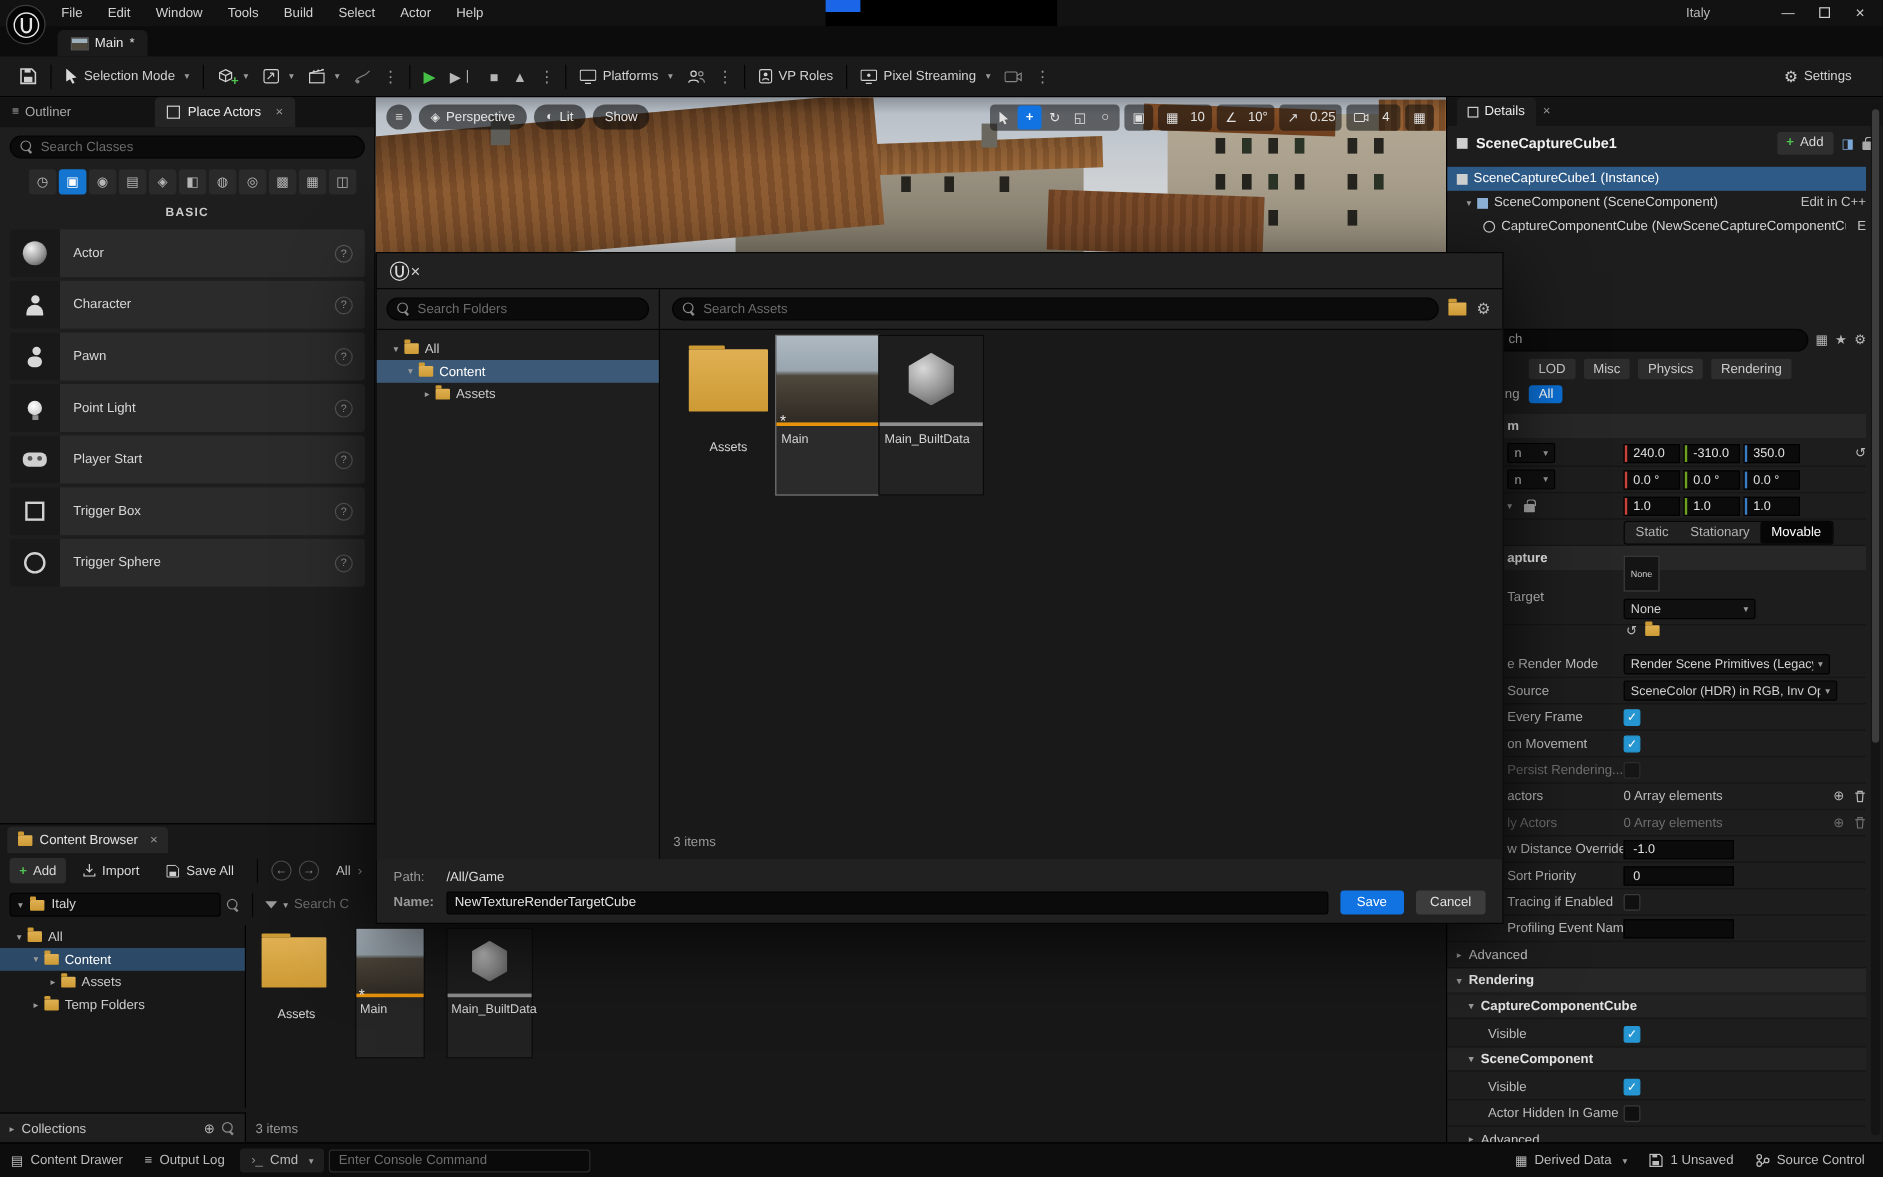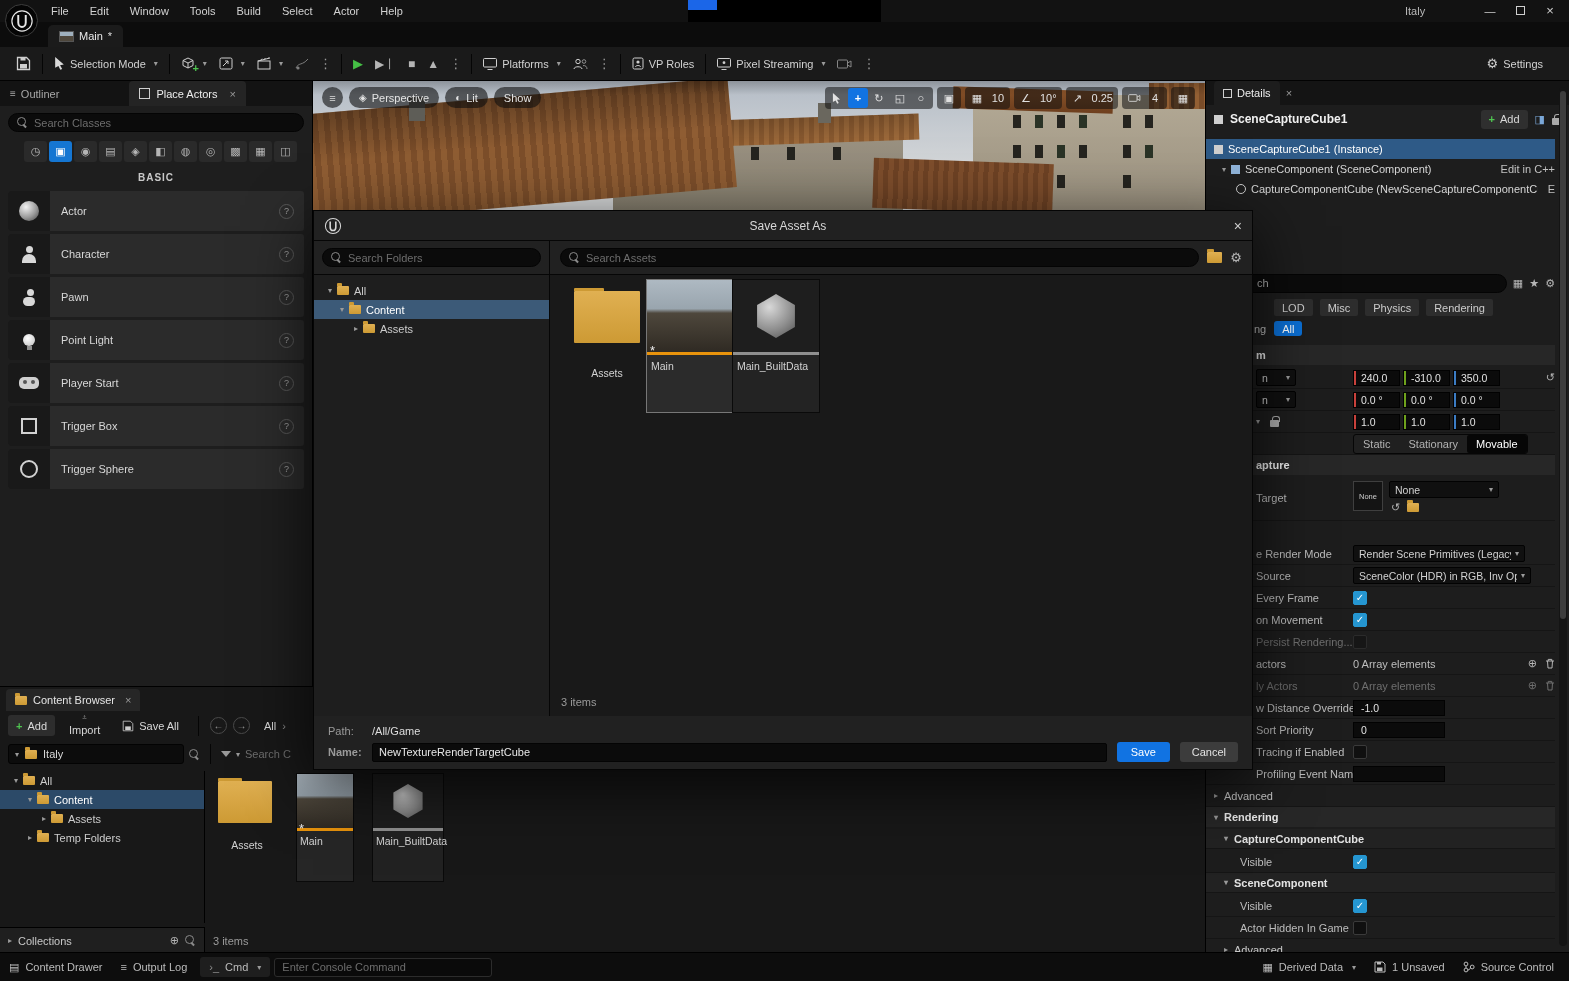--- a/index.html
+++ b/index.html
@@ -412,21 +412,21 @@
   <div class="dr-tab">
     <span class="fold" style="width:12px;height:9px;"></span>
     <span>Content Browser</span>
     <span style="color:#9a9a9a;margin-left:4px;">×</span>
   </div>
   <div class="abs flex" style="left:8px;top:28px;gap:6px;">
     <span class="toolbtn">
       <span style="color:#4fc551;font-weight:bold;">+</span>
       <span>Add</span>
     </span>
-    <span class="toolbtn" style="background:transparent;flex-direction:column;">
+    <span class="toolbtn" style="background:transparent;">
       <svg width="11" height="11" viewBox="0 0 11 11">
           <path d="M5.5 0v6M3 4l2.5 2.5L8 4" stroke="#cfcfcf" fill="none"></path>
           <path d="M1 8v2h9V8" stroke="#cfcfcf" fill="none"></path>
         </svg>
       <span>Import</span>
     </span>
     <span class="toolbtn" style="background:transparent;">
       <svg width="12" height="12" viewBox="0 0 15 15">
           <path d="M1.5 1.5h9l3 3v9h-12z" fill="none" stroke="#cfcfcf"></path>
           <rect x="4" y="8" width="7" height="4.5" fill="#cfcfcf"></rect>
@@ -635,21 +635,21 @@
       <span class="seg">Stationary</span>
       <span class="seg sel">Movable</span>
     </span>
   </div>
 
   <div class="sech" style="top:374px;">
       <span style="padding-left:50px;">apture</span>
     </div>
   <div class="d-row" style="top:394px;height:46px;">
     <span class="d-lbl">Target</span>
-    <span class="flex" style="gap:6px;align-items:flex-start;">
+    <span class="flex" style="gap:6px;align-items:flex-start;flex-direction:column;">
       <span class="ib" style="width:30px;height:30px;background:#141414;border:1px solid #3f3f3f;font-size:7.5px;color:#cfcfcf;">
           <span>None</span>
         </span>
       <span style="display:flex;flex-direction:column;gap:3px;">
         <span class="combo" style="width:110px;">
             <span>None</span>
             <span class="chv" style="margin:0;">▾</span>
           </span>
         <span class="flex" style="gap:7px;padding-left:2px;">
           <span style="color:#b5b5b5;font-size:11px;">↺</span>
@@ -760,21 +760,20 @@
       <div class="scroll-thumb" style="top:4px;height:528px;"></div>
     </div>
 </div>
 
 <div id="dialog">
   <div class="dlg-head">
     <svg width="18" height="18" viewBox="0 0 32 32">
         <circle cx="16" cy="16" r="13.5" fill="none" stroke="#d8d8d8" stroke-width="1.8"></circle>
         <path d="M11 8v10a5 6 0 0 0 10 0V8" fill="none" stroke="#d8d8d8" stroke-width="2.8"></path>
       </svg>
-    <span class="grow" style="text-align:center;font-size:12px;">Save Asset As</span>
     <span style="color:#cfcfcf;font-size:14px;">×</span>
   </div>
   <div class="flex" style="height:34px;border-bottom:1px solid #060606;">
     <div style="width:236px;border-right:1px solid #060606;height:100%;display:flex;align-items:center;padding:0 8px;">
       <div class="searchbox" style="width:100%;">
         <span class="mag"></span>
         <input class="naked" placeholder="Search Folders" style="">
       </div>
     </div>
     <div class="flex grow" style="padding:0 10px;gap:8px;">

